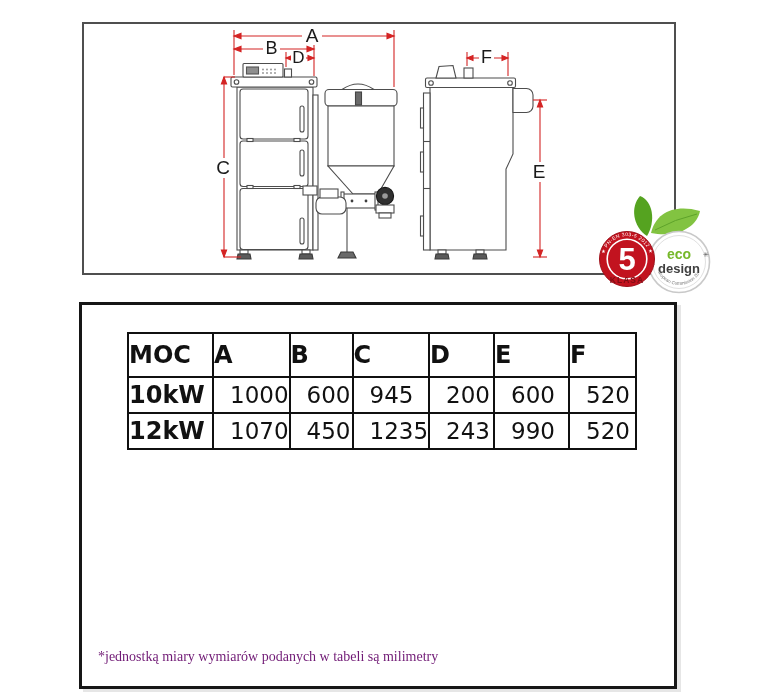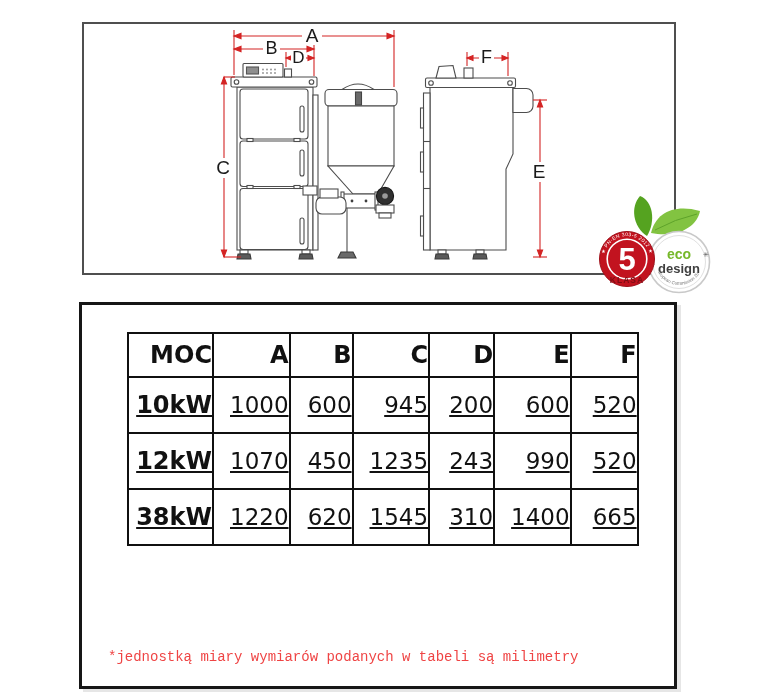--- a/index.html
+++ b/index.html
@@ -6,28 +6,28 @@
   .stage{position:relative;width:762px;height:699px;background:#fff;overflow:hidden;
          font-family:"Liberation Sans",sans-serif;color:#111;}
   .top-box{position:absolute;left:82px;top:22px;width:594px;height:253px;
            border:2px solid #4f4f4f;box-sizing:border-box;background:#fff;}
   .bottom-box{position:absolute;left:79px;top:302px;width:598px;height:387px;
               border:3px solid #161616;box-sizing:border-box;background:#fff;
               box-shadow:4px 3px 0 #e6e6e6;}
   .diagram-svg{position:absolute;left:0;top:0;width:762px;height:699px;}
   table.dims{position:absolute;left:45px;top:27px;border-collapse:collapse;
              table-layout:fixed;background:#fff;}
-  table.dims th,table.dims td{border:2px solid #101010;text-align:right;vertical-align:middle;
+  table.dims th,table.dims td{border:2px solid #101010;text-align:left;vertical-align:middle;
              padding:0;font-family:"DejaVu Sans",sans-serif;}
   table.dims thead th{height:42px;font-size:24px;font-weight:bold;}
-  table.dims tbody tr{height:56px;text-decoration:underline;}
+  table.dims tbody tr{height:36px;}
   table.dims td.rowlabel{font-size:24px;font-weight:bold;}
   table.dims td.val{font-size:23px;font-weight:normal;padding-left:16px;}
-  .footnote{position:absolute;left:26px;top:344px;font-size:14px;color:#ef4444;
-            font-family:Liberation Mono, monospace;}
+  .footnote{position:absolute;left:16px;top:344px;font-size:14px;color:#701a75;
+            font-family:Liberation Serif, serif;}
   text{font-family:"Liberation Sans",sans-serif;}
 </style>
 </head>
 <body>
 
 <div class="stage">
 
   <div class="top-box"></div>
 
   <div class="bottom-box">
@@ -64,29 +64,20 @@
         </tr>
         <tr>
           <td class="rowlabel">12kW</td>
           <td class="val">1070</td>
           <td class="val">450</td>
           <td class="val">1235</td>
           <td class="val">243</td>
           <td class="val">990</td>
           <td class="val">520</td>
         </tr>
-        <tr>
-          <td class="rowlabel">38kW</td>
-          <td class="val">1220</td>
-          <td class="val">620</td>
-          <td class="val">1545</td>
-          <td class="val">310</td>
-          <td class="val">1400</td>
-          <td class="val">665</td>
-        </tr>
       </tbody>
     </table>
     <div class="footnote">*jednostką miary wymiarów podanych w tabeli są milimetry</div>
   </div>
 
   <svg class="diagram-svg" viewBox="0 0 762 699" width="762" height="699">
 
     <g fill="#fff" stroke="#4d4d4d" stroke-width="1.1">
       <rect x="237" y="87" width="76" height="163"></rect>
       <rect x="313" y="95" width="5" height="155"></rect>

